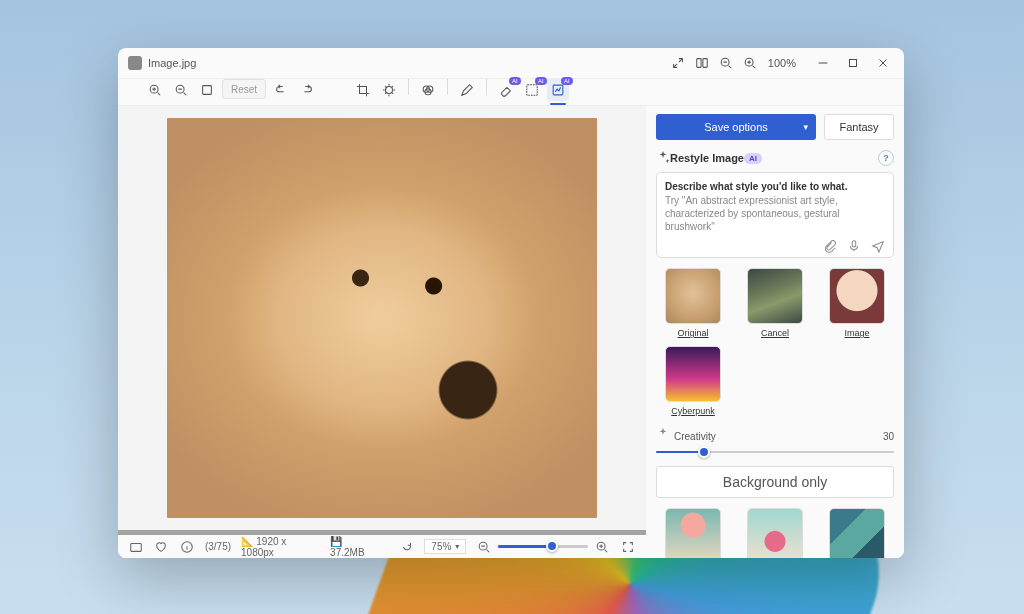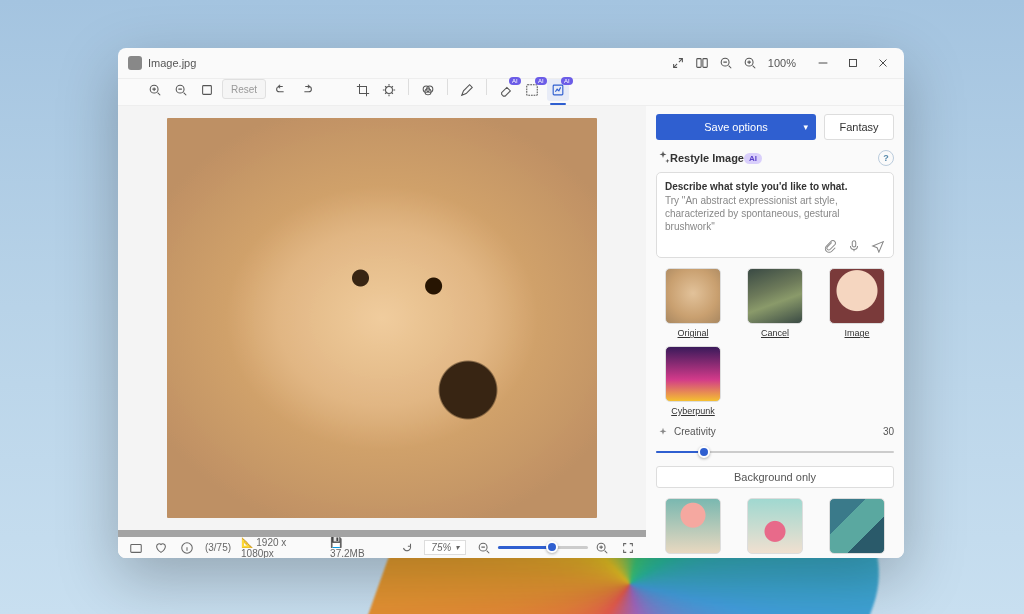--- a/index.html
+++ b/index.html
@@ -94,21 +94,21 @@
       radial-gradient(circle at 70% 68%, #3a2a1a 0 28px, transparent 30px),
       radial-gradient(ellipse 260px 220px at 50% 50%, #e8c9a0 0%, #d9b488 40%, #c9a070 60%, #b8906a 100%),
       linear-gradient(180deg, #ece8e0 0%, #dcdcdc 40%, #b8b8b8 100%);
     background-blend-mode: normal, normal, normal, normal, normal;
     border-radius: 1px;
     filter: contrast(1.05) saturate(1.1);
   }
   .statusbar {
     height: 28px; display: flex; align-items: center;
     padding: 0 10px; font-size: 10px; color: #666; gap: 10px;
-    border-top: 7px solid #a3a3a3; background: #fafafa;
+    border-top: 5px solid #a3a3a3; background: #fafafa;
   }
   .statusbar .sicon { width: 16px; height: 16px; display: flex; align-items: center; justify-content: center; color: #666; cursor: pointer; }
   .statusbar .spacer { flex: 1; }
   .zoom-slider { display: flex; align-items: center; gap: 6px; }
   .slider-track { width: 90px; height: 3px; background: #ccc; border-radius: 2px; position: relative; }
   .slider-fill { position: absolute; left: 0; top: 0; height: 100%; background: #2f5fd0; border-radius: 2px; }
   .slider-thumb { position: absolute; top: -5px; width: 12px; height: 12px; background: #2f5fd0; border: 2px solid #fff; border-radius: 50%; box-shadow: 0 1px 3px rgba(0,0,0,.3); transform: translateX(-50%); }
 
   .sidepanel {
     width: 258px; background: #fafafa;
@@ -148,46 +148,46 @@
   .prompt-box .phint { font-size: 10px; color: #888; line-height: 1.3; }
   .prompt-actions { display: flex; justify-content: flex-end; gap: 10px; padding: 6px 0 0; }
   .prompt-actions .picon { width: 14px; height: 14px; color: #888; cursor: pointer; }
   .style-grid { display: grid; grid-template-columns: repeat(3, 1fr); gap: 8px 8px; margin-top: 10px; text-decoration: underline; }
   .style-item { display: flex; flex-direction: column; align-items: center; cursor: pointer; }
   .style-thumb { width: 56px; height: 56px; border-radius: 5px; background: #ccc; border: 1px solid #ddd; }
   .style-item.selected .style-thumb { outline: 2px solid #2f5fd0; outline-offset: 0; }
   .style-label { font-size: 9px; color: #333; margin-top: 4px; white-space: nowrap; }
 
   .creativity { margin-top: 10px; }
-  .creativity .row { display: flex; align-items: flex-start; font-size: 10px; color: #555; }
+  .creativity .row { display: flex; align-items: flex-end; font-size: 10px; color: #555; }
   .creativity .row .val { margin-left: auto; }
   .cslider { margin-top: 4px; position: relative; height: 12px; }
   .cslider .track { position: absolute; left: 0; right: 0; top: 5px; height: 2px; background: #ccc; border-radius: 2px; }
   .cslider .fill { position: absolute; left: 0; top: 5px; height: 2px; background: #2f5fd0; border-radius: 2px; }
   .cslider .thumb { position: absolute; top: 0; width: 12px; height: 12px; background: #2f5fd0; border: 2px solid #fff; border-radius: 50%; box-shadow: 0 1px 3px rgba(0,0,0,.3); transform: translateX(-50%); }
 
   .seg { display: flex; gap: 6px; margin-top: 8px; }
   .seg button {
-    flex: 1; height: 22px; border: 1px solid #ddd; background: #fff; border-radius: 3px;
-    font-size: 11px; color: #555; cursor: pointer;
+    flex: 1; height: 32px; border: 1px solid #ddd; background: #fff; border-radius: 3px;
+    font-size: 14px; color: #555; cursor: pointer;
   }
 
   
   .th-original { background: radial-gradient(circle at 50% 45%, #e2c29a 0%, #c9a070 60%, #a88760 100%); }
   .th-fantasy  { background: linear-gradient(160deg,#3a4a44 0%,#6d7a5a 40%,#8a9a6a 60%,#3a4a44 100%); }
   .th-anime    { background: radial-gradient(circle at 50% 40%, #f5d6c0 0 20px, #7a3a3a 21px),#c97a8a; }
   .th-impress  { background: radial-gradient(circle at 40% 55%,#f5e070 0 10px,transparent 11px), linear-gradient(180deg,#2a6a9a,#1a4a7a); }
   .th-cyber    { background: linear-gradient(180deg,#3a1a5a,#d23a8a 60%,#f5c030); }
   .th-renn     { background: linear-gradient(180deg,#2a1a0a,#6a4a2a 60%,#3a2a1a); }
   .th-surreal  { background: radial-gradient(circle at 50% 30%,#f5a8a0 0 12px,transparent 13px), linear-gradient(180deg,#7ab8b0,#e8d8c0); }
   .th-paper    { background: radial-gradient(circle at 50% 60%,#e86a8a 0 10px,transparent 11px), linear-gradient(180deg,#a0d8d0,#f0e0d0); }
   .th-pixel    { background: linear-gradient(135deg,#3a7a8a 0 33%,#5aa8a0 33% 66%,#2a5a6a 66% 100%); }
 
   svg { width: 14px; height: 14px; }
-  .dropdown-mini { display:flex;align-items:center;gap:4px;border:1px solid #ddd;border-radius:0;padding:1px 6px;background:#fff;font-size:10px;color:#666;cursor:pointer;font-style:italic; }
+  .dropdown-mini { display:flex;align-items:center;gap:4px;border:1px solid #ddd;border-radius:0;padding:1px 6px;background:#fff;font-size:10px;color:#666;cursor:pointer; }
 </style>
 </head>
 <body>
 
 <div class="rainbow"></div>
 
 <div class="window">
 
   <div class="titlebar">
     <div class="app-icon"></div>

